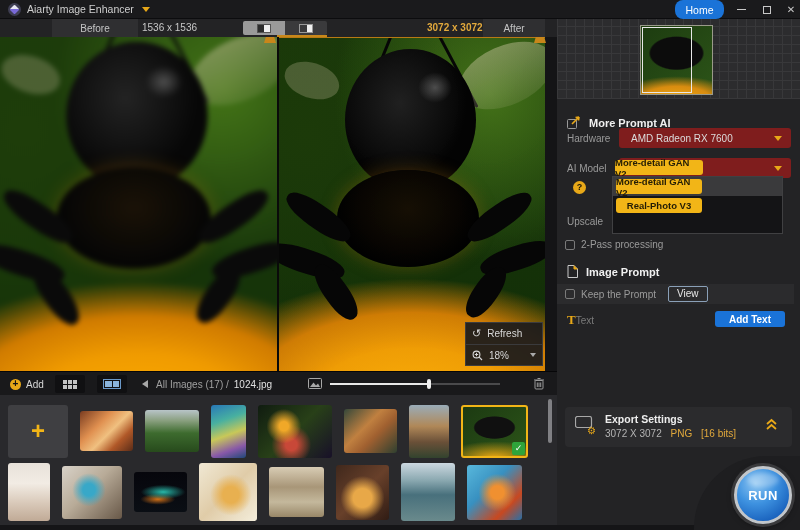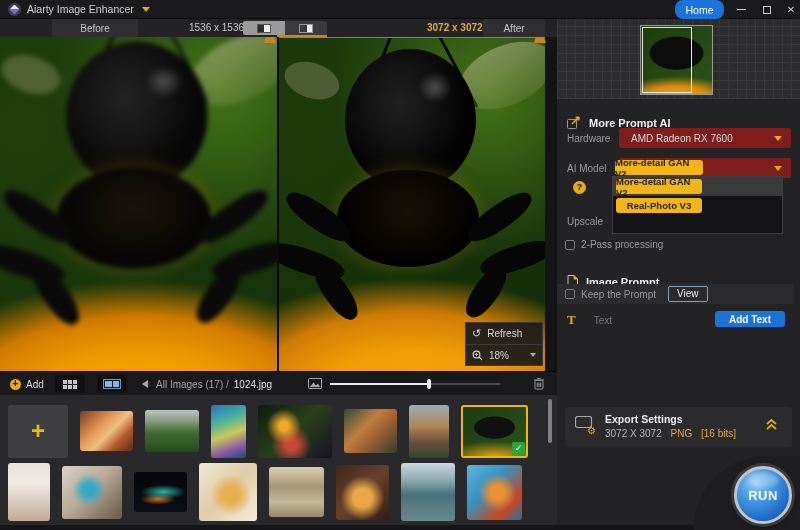--- a/index.html
+++ b/index.html
@@ -24,21 +24,21 @@
   .wb-min { left:730px; } .wb-max { left:756px; } .wb-close { left:782px; width:18px; }
   .wb-min .bar { width:9px; height:1.5px; background:#c8c8c8; }
   .wb-max .box { width:8px; height:8px; border:1.3px solid #c8c8c8; }
 
   
   .left-col { position:absolute; left:0; top:19px; width:557px; height:511px; }
 
   .compare-bar { position:relative; width:557px; height:18px; background:#232325;padding-left:24px; }
   .before-tab { position:absolute; left:52px; top:0; width:86px; height:18px; background:#2f2f31;
                 display:flex; align-items:center; justify-content:center; color:#c4c4c4; }
-  .before-size { position:absolute; left:142px; top:3px; color:#c8c8c8;margin-left:47px; }
+  .before-size { position:absolute; left:142px; top:3px; color:#c8c8c8; }
   .view-toggles { position:absolute; left:243px; top:2px; display:flex; }
   .vt-btn { width:42px; height:14px; display:flex; align-items:center; justify-content:center; }
   .vt-left { background:#9a9a9a; border-radius:2px 0 0 2px; }
   .vt-right { background:#3a3a3c; border-radius:0 2px 2px 0; position:relative; }
   .vt-right::after { content:""; position:absolute; left:-8px; right:0; bottom:-2px; height:2px; background:#c8881a; }
   .vt-icon1 { width:14px; height:9px; background:linear-gradient(90deg,#2c2c2c 50%,#f0f0f0 50%); border:1px solid #555; }
   .vt-icon2 { width:14px; height:9px; border:1px solid #9a9a9a; background:linear-gradient(90deg,transparent 55%,#f0f0f0 55%); }
   .after-size { position:absolute; left:427px; top:3px; color:#e2a93c; font-weight:bold; }
   .after-tab { position:absolute; left:483px; top:0; width:62px; height:18px; background:#2f2f31;
                display:flex; align-items:center; justify-content:center; color:#c4c4c4; }
@@ -140,21 +140,21 @@
   .nav-thumb { position:absolute; left:83px; top:6px; width:73px; height:70px; border:1px solid #9a9a8a;
     background:
       radial-gradient(ellipse 70% 45% at 50% 40%, #0c0c0c 52%, rgba(12,12,12,0) 56%),
       radial-gradient(ellipse 140% 55% at 50% 108%, #eea812 0%, #d88c10 35%, rgba(200,130,10,0) 62%),
       linear-gradient(135deg,#1d3c10,#2c5418); }
   .nav-select { position:absolute; left:1px; top:1px; width:50px; height:66px; border:1px solid #e8e8e8; }
 
   .sec-title { position:absolute; left:10px; display:flex; align-items:center; color:#f0f0f0;
                font-weight:bold; font-size:11px; }
   .sec-title .ic { margin-right:8px; display:flex; }
-  .st-details { top:97px; } .st-prompt { top:256px;justify-content:space-between; }
+  .st-details { top:97px; } .st-prompt { top:246px;justify-content:space-between; }
 
   .row-label { position:absolute; left:10px; color:#9a9a9a; }
   .sel-box { position:absolute; left:62px; width:172px; height:20px; background:#7f1d1d; border-radius:3px;
              display:flex; align-items:center; }
   .sel-box .val { color:#dcdcdc; padding-left:12px; }
   .chev-y { position:absolute; right:9px; width:0; height:0; border-left:4.5px solid transparent;
             border-right:4.5px solid transparent; border-top:5px solid #e8a818; }
   .hw-box { top:109px; } .ai-box { top:139px; }
   .pill { background:#f2b517; color:#241d05; font-weight:bold; border-radius:3px; height:15px;
           display:flex; align-items:center; justify-content:center; font-size:9.5px; }
@@ -169,21 +169,21 @@
   .upscale-lbl { top:197px; }
   .check-row { position:absolute; display:flex; align-items:center; color:#9a9a9a; }
   .cb { width:10px; height:10px; border:1px solid #7a7a7a; border-radius:2px; margin-right:6px; background:transparent; }
   .twopass { left:8px; top:220px; }
   .keep-band { position:absolute; left:0; top:265px; width:237px; height:20px; background:#2b2b2d;
                display:flex; align-items:center; padding-left:8px; color:#9a9a9a; }
   .view-btn { margin-left:12px; border:1px solid #8aa0b8; border-radius:2px; color:#e8e8e8;
               padding:1px 8px 2px; }
   .text-row { position:absolute; left:0; top:292px; width:243px; height:18px; display:flex; align-items:center; }
   .t-ic { color:#e8a818; font-weight:bold; font-size:13px; font-family:"Liberation Serif",serif; margin-left:10px; }
-  .t-lbl { color:#7a7a7a; margin-left:18px; }
+  .t-lbl { color:#7a7a7a; }
   .addtext-btn { position:absolute; right:15px; top:0; width:70px; height:16px; background:#1a73d8;
                  color:#fff; font-weight:bold; border-radius:3px; display:flex; align-items:center; justify-content:center; }
 
   .export-card { position:absolute; left:8px; right:8px; top:388px; height:40px; background:#2b2b2d;
                  border-radius:4px; }
   .exp-ic { position:absolute; left:10px; top:9px; }
   .exp-gear { position:absolute; left:22px; top:18px; color:#e8a818; font-size:10px; }
   .exp-title { position:absolute; left:40px; top:6px; color:#ededed; font-weight:bold; font-size:10.5px; }
   .exp-line { position:absolute; left:40px; top:21px; }
   .exp-size { color:#b4b4b4; } .exp-fmt { color:#e2a93c; margin-left:6px; } .exp-depth { color:#e2a93c; margin-left:6px; }

